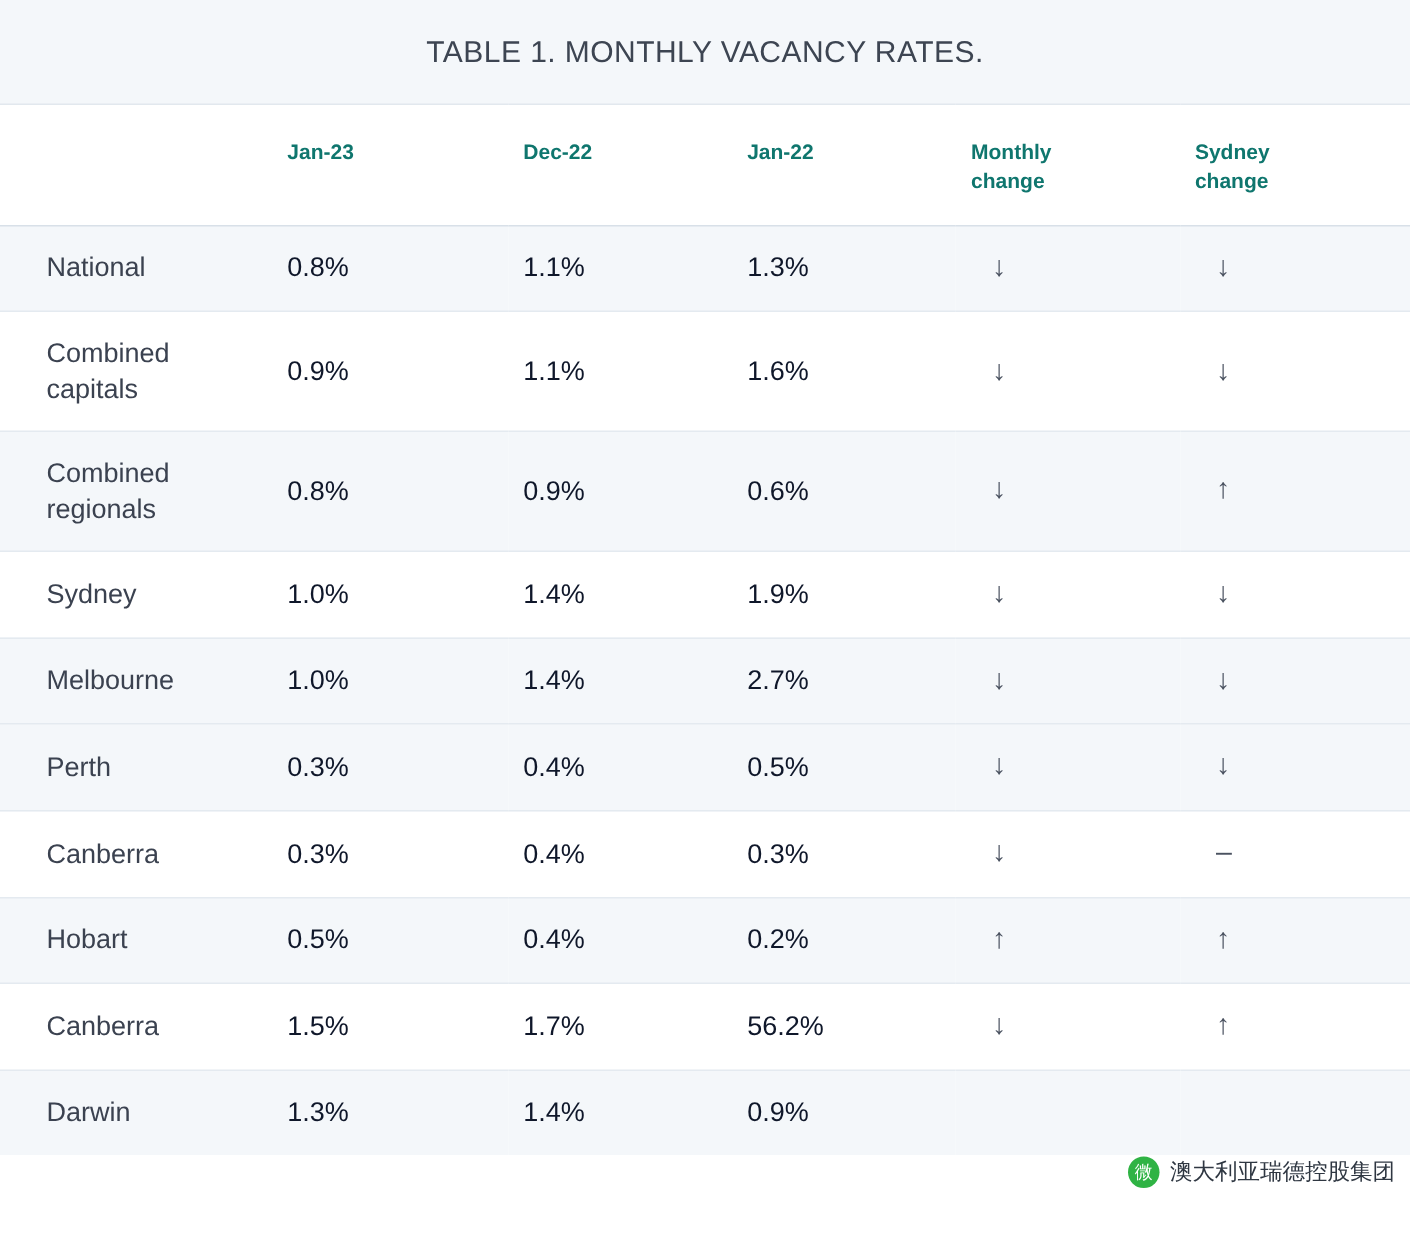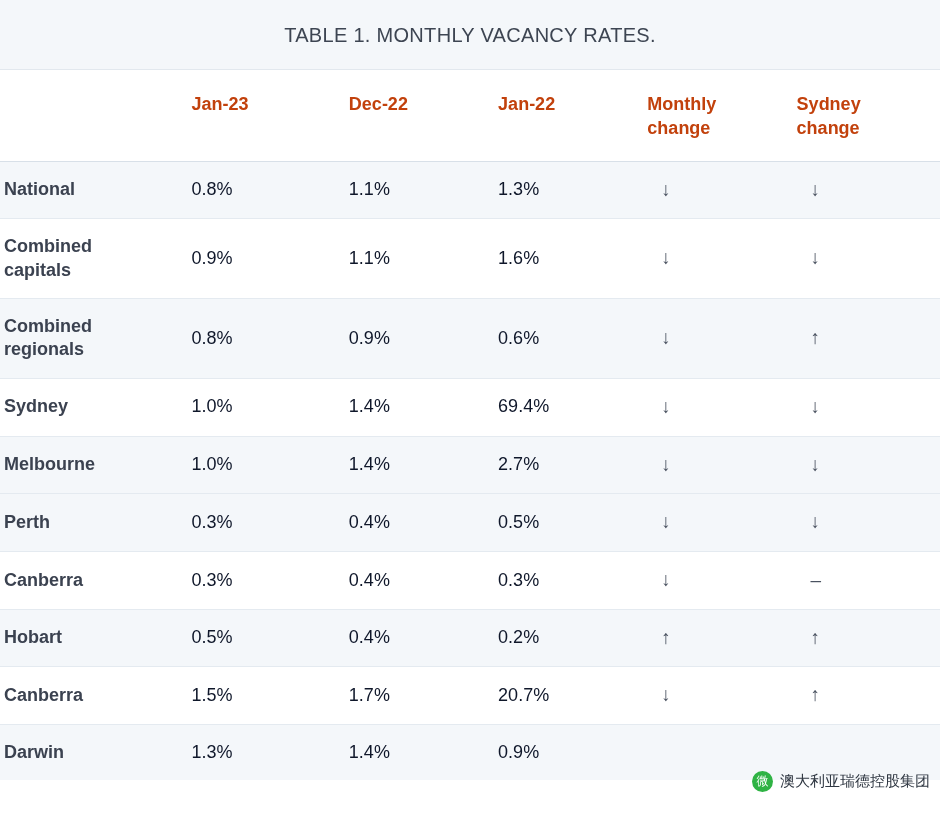--- a/index.html
+++ b/index.html
@@ -36,22 +36,22 @@
     text-align: center;
     font-size: 20px;
     letter-spacing: 0.3px;
     color: #3d4552;
     padding: 24px 10px 22px 10px;
     font-weight: 400;
     border-bottom: 1px solid #e2e8ee;
   }
   thead.heads th {
     background: #ffffff;
-    color: #c2410c;
-    font-size: 18px;
+    color: #0f766e;
+    font-size: 14px;
     font-weight: bold;
     text-align: left;
     vertical-align: top;
     padding: 22px 10px 20px 10px;
     border-bottom: 1px solid #d8e0e8;
     line-height: 1.35;
   }
   thead.heads th.first { padding-left: 20px; }
 
   tbody tr.row-shade td { background: #f4f7fa; }
@@ -59,22 +59,22 @@
 
   tbody td {
     font-size: 18px;
     color: #3b4250;
     padding: 16px 10px;
     border-bottom: 1px solid #e4eaf0;
     vertical-align: middle;
     line-height: 1.3;
   }
   tbody td.rowlabel {
-    font-weight: bold;
-    padding-left: 4px;
+    font-weight: normal;
+    padding-left: 31px;
   }
   tbody td.val { color: #0f172a; }
   tbody td.arrow {
     text-align: left;
     padding-left: 24px;
     font-size: 19px;
     color: #4a5260;
   }
   tbody tr:last-child td { border-bottom: none; }
 
@@ -151,21 +151,21 @@
         <td class="val">0.8%</td>
         <td class="val">0.9%</td>
         <td class="val">0.6%</td>
         <td class="arrow">↓</td>
         <td class="arrow">↑</td>
       </tr>
       <tr class="row-plain">
         <td class="rowlabel">Sydney</td>
         <td class="val">1.0%</td>
         <td class="val">1.4%</td>
-        <td class="val">69.4%</td>
+        <td class="val">1.9%</td>
         <td class="arrow">↓</td>
         <td class="arrow">↓</td>
       </tr>
       <tr class="row-shade">
         <td class="rowlabel">Melbourne</td>
         <td class="val">1.0%</td>
         <td class="val">1.4%</td>
         <td class="val">2.7%</td>
         <td class="arrow">↓</td>
         <td class="arrow">↓</td>
@@ -191,21 +191,21 @@
         <td class="val">0.5%</td>
         <td class="val">0.4%</td>
         <td class="val">0.2%</td>
         <td class="arrow">↑</td>
         <td class="arrow">↑</td>
       </tr>
       <tr class="row-plain">
         <td class="rowlabel">Canberra</td>
         <td class="val">1.5%</td>
         <td class="val">1.7%</td>
-        <td class="val">20.7%</td>
+        <td class="val">56.2%</td>
         <td class="arrow">↓</td>
         <td class="arrow">↑</td>
       </tr>
       <tr class="row-shade">
         <td class="rowlabel">Darwin</td>
         <td class="val">1.3%</td>
         <td class="val">1.4%</td>
         <td class="val">0.9%</td>
         <td class="arrow"></td>
         <td class="arrow"></td>

